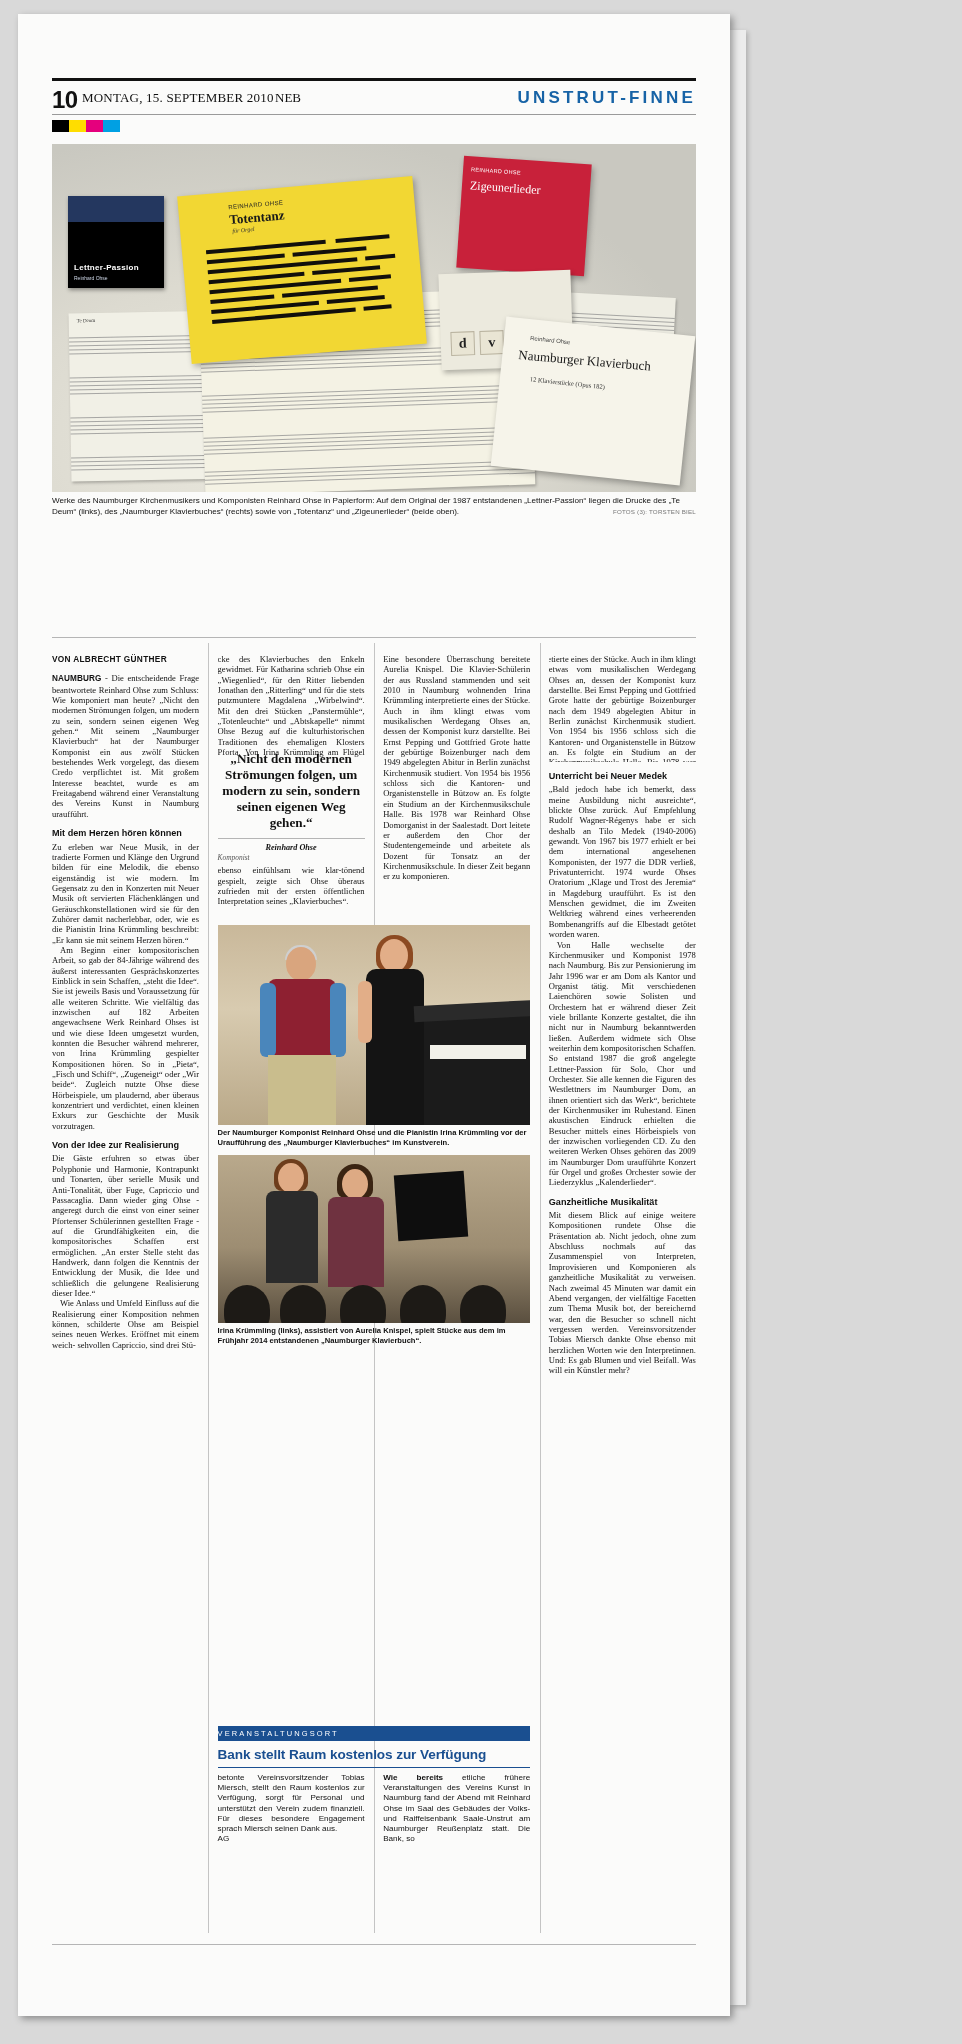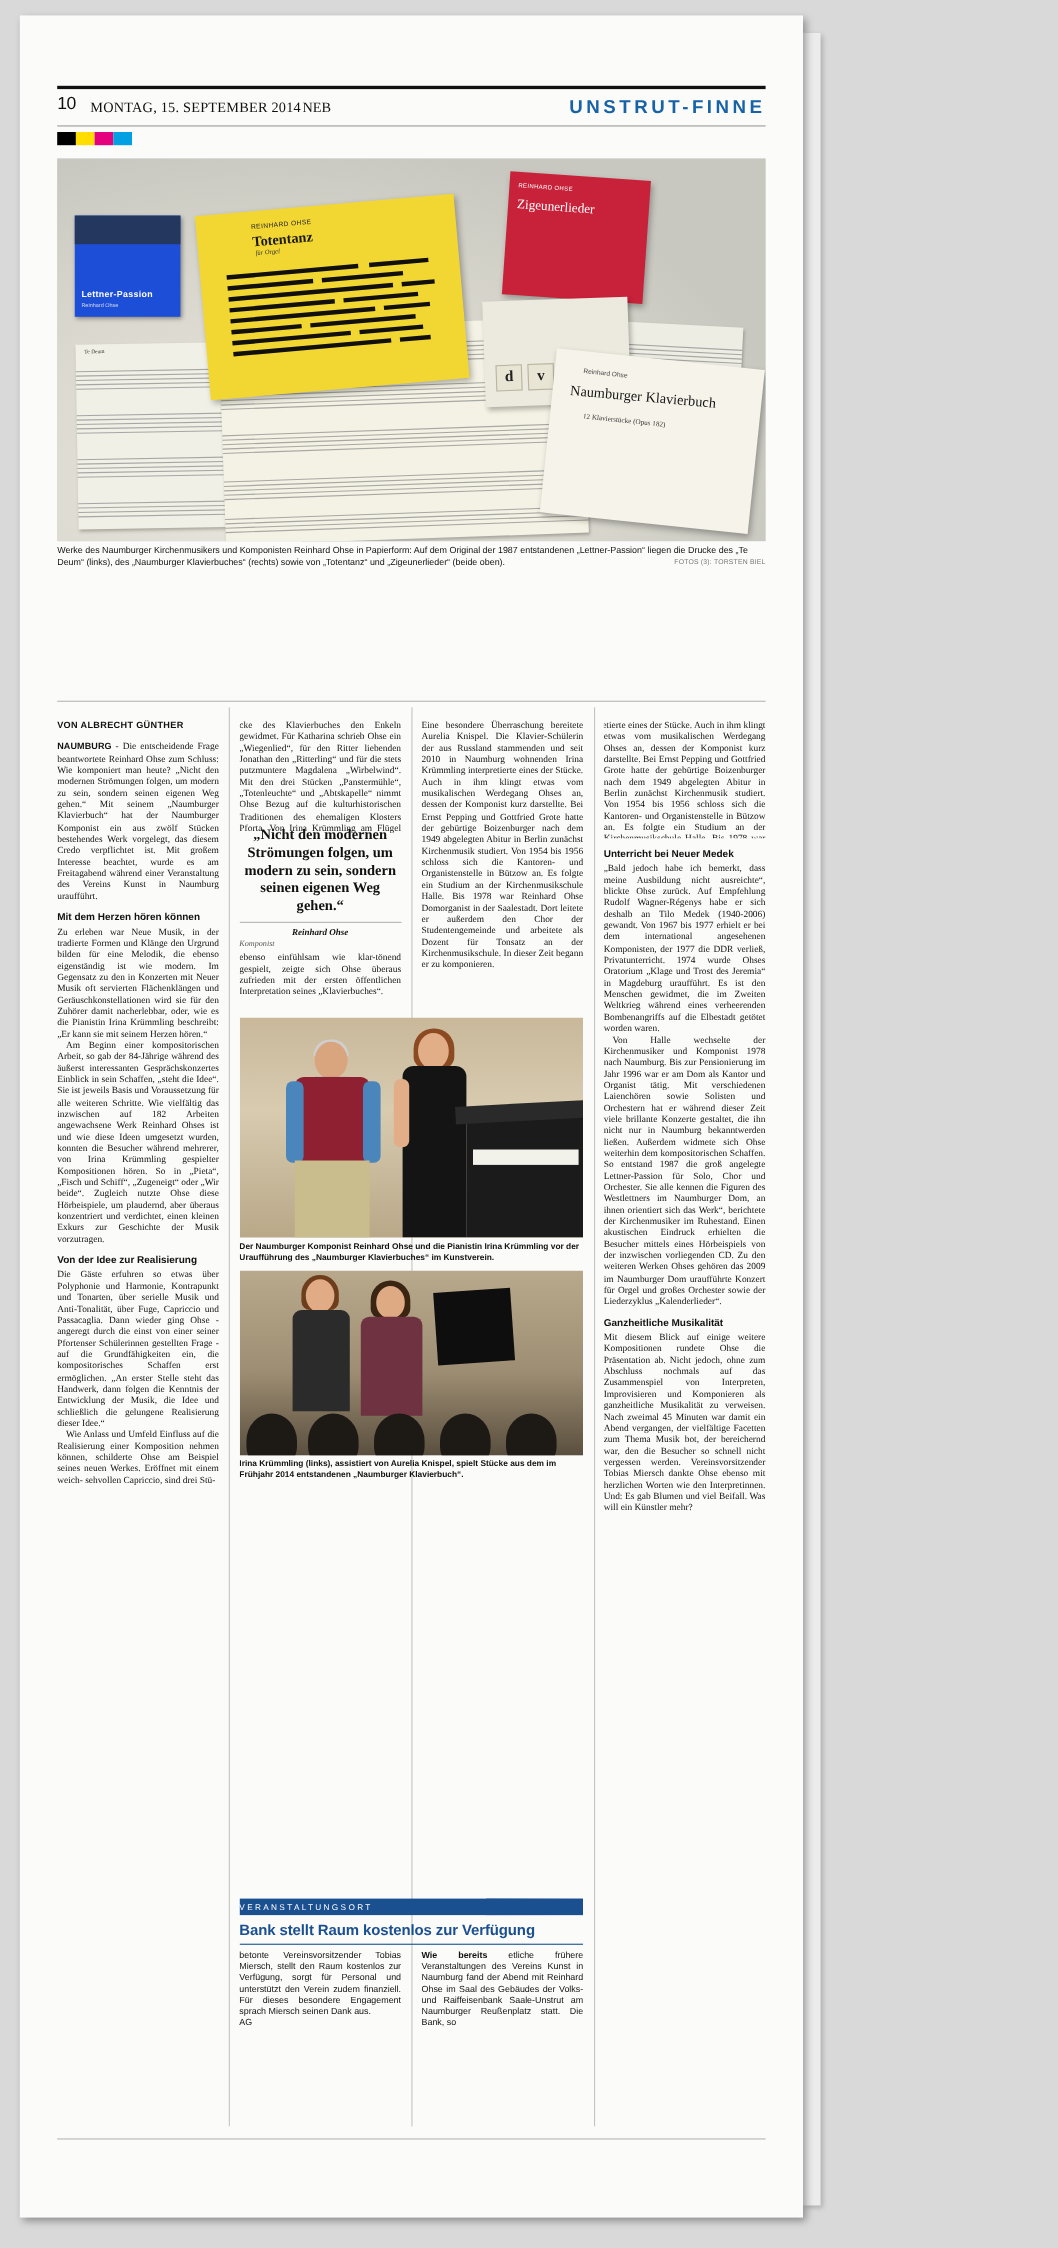--- a/index.html
+++ b/index.html
@@ -6,42 +6,42 @@
   body{font-family:"Liberation Serif",serif;}
   .page-wrap{width:962px;height:2044px;position:relative;background:#d9d9d9;overflow:hidden;}
   .paper{position:absolute;left:18px;top:14px;width:712px;height:2002px;background:#fbfbfa;
          box-shadow:3px 3px 7px rgba(0,0,0,.35);}
   .paper2{position:absolute;left:730px;top:30px;width:16px;height:1975px;background:#ececec;
           box-shadow:2px 2px 5px rgba(0,0,0,.2);}
 
   
   .rule-top{position:absolute;left:34px;top:64px;width:644px;height:3px;background:#111;}
   .masthead{position:absolute;left:34px;top:72px;width:644px;height:26px;}
-  .folio{font-family:"Liberation Sans",sans-serif;font-weight:400;font-size:16px;color:#111;
+  .folio{font-family:"Liberation Sans",sans-serif;font-weight:700;font-size:24px;color:#111;
          position:absolute;left:0;top:0;letter-spacing:-.5px;}
   .dateline{font-family:"Liberation Serif",serif;font-size:13px;color:#111;position:absolute;
             left:30px;top:4px;letter-spacing:.2px;}
   .edcode{font-family:"Liberation Serif",serif;font-size:13px;color:#111;position:absolute;
           left:223px;top:4px;}
   .section-title{font-family:"Liberation Sans",sans-serif;font-weight:700;font-size:17px;
                  color:#1763a6;position:absolute;right:0;top:2px;letter-spacing:3.2px;}
   .rule-under{position:absolute;left:34px;top:100px;width:644px;height:1px;background:#9a9a9a;}
   .cmyk{position:absolute;left:34px;top:106px;display:flex;}
   .cmyk i{display:block;width:17px;height:12px;}
 
   
   .hero{position:absolute;left:34px;top:130px;width:644px;height:348px;overflow:hidden;
         background:#cfd3cf;}
   .hero-bg{position:absolute;inset:0;
     background:
       radial-gradient(ellipse at 30% 85%, #e9e7dd 0%, #dcdad0 38%, #c9c8c0 75%);
   }
   .sheet{position:absolute;background:#f3f2e8;box-shadow:1px 2px 3px rgba(0,0,0,.25);}
   .staff{position:absolute;left:0;right:0;height:1px;background:#8d8d8d;opacity:.75;}
-  .cd{position:absolute;left:16px;top:52px;width:96px;height:92px;background:#1d4ed8;
+  .cd{position:absolute;left:16px;top:52px;width:96px;height:92px;background:#000000;
       box-shadow:1px 2px 4px rgba(0,0,0,.4);}
   .cd .cdtop{position:absolute;left:0;top:0;right:0;height:26px;background:#24375f;}
   .cd .cdtxt{position:absolute;left:6px;bottom:16px;right:6px;color:#fff;font-size:8px;
              font-family:"Liberation Sans",sans-serif;font-weight:700;letter-spacing:.3px;}
   .cd .cdsub{position:absolute;left:6px;bottom:7px;color:#cfd8e8;font-size:5px;
              font-family:"Liberation Sans",sans-serif;}
   .yellowbook{position:absolute;left:132px;top:42px;width:236px;height:168px;background:#f2d733;
               transform:rotate(-5deg);box-shadow:2px 3px 6px rgba(0,0,0,.3);}
   .yellowbook .ytitle{position:absolute;left:50px;top:12px;font-size:6px;
               font-family:"Liberation Sans",sans-serif;color:#222;letter-spacing:.4px;}
@@ -179,21 +179,21 @@
 </head>
 <body>
 
 <div class="page-wrap">
   <div class="paper2"></div>
   <div class="paper">
 
     <div class="rule-top"></div>
     <div class="masthead">
       <span class="folio">10</span>
-      <span class="dateline">MONTAG, 15. SEPTEMBER 2014</span>
+      <span class="dateline">MONTAG, 15. SEPTEMBER 2010</span>
       <span class="edcode">NEB</span>
       <span class="section-title">UNSTRUT-FINNE</span>
     </div>
     <div class="rule-under"></div>
     <div class="cmyk">
       <i style="background:#000000"></i>
         <i style="background:#ffdd00"></i>
         <i style="background:#e5007d"></i>
         <i style="background:#00a0e3"></i>
     </div>

